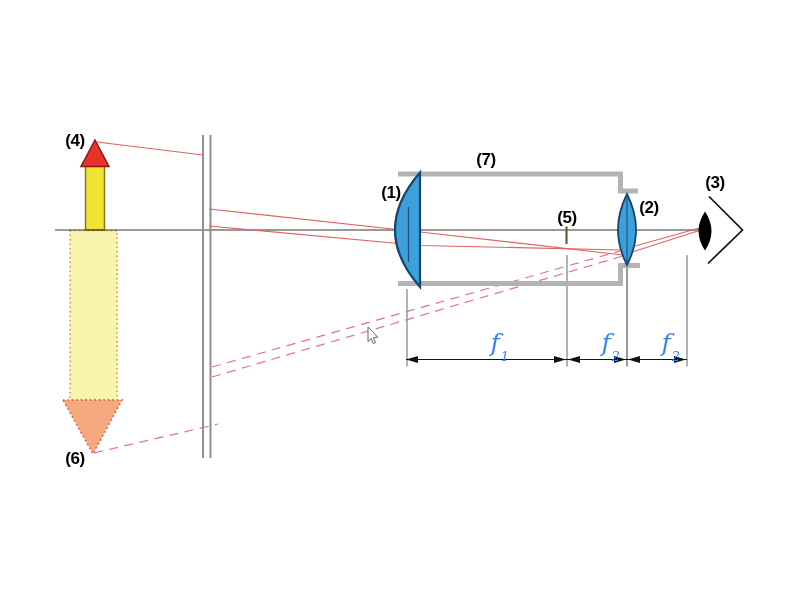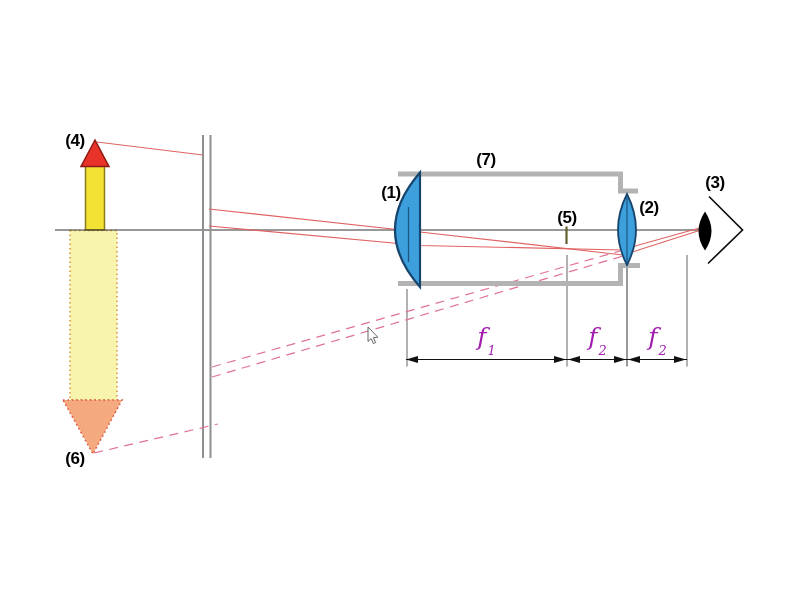--- a/index.html
+++ b/index.html
@@ -7,22 +7,22 @@
     position:relative;width:800px;height:600px;background:#ffffff;overflow:hidden;
     font-family:"Liberation Sans",sans-serif;
   }
   .stage svg{position:absolute;left:0;top:0;}
   .num-label{
     position:absolute;width:34px;text-align:center;
     font-weight:bold;font-size:17px;color:#000;line-height:20px;
     letter-spacing:-0.5px;
   }
   .dim-label{
-    position:absolute;width:44px;text-align:center;color:#a21caf;
-    font-family:"DejaVu Serif",serif;font-style:italic;font-size:25px;line-height:30px;
+    position:absolute;width:44px;text-align:right;color:#3b82f6;
+    font-family:"DejaVu Serif",serif;font-style:italic;font-size:25px;line-height:42px;
   }
   .dim-label sub{
     font-size:13px;font-style:italic;position:relative;top:4px;left:1px;
     font-family:"DejaVu Serif",serif;
   }
 </style>
 </head>
 <body>
 
 <div class="stage">

